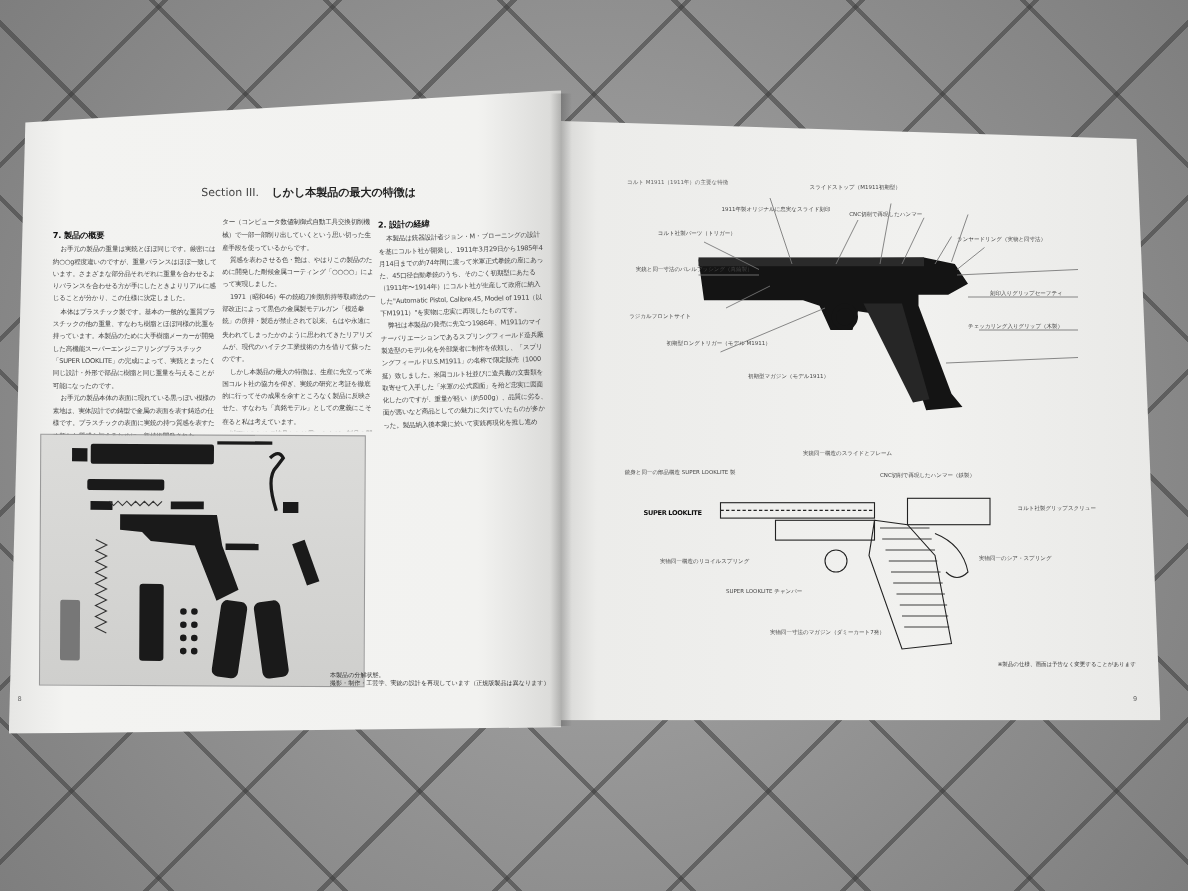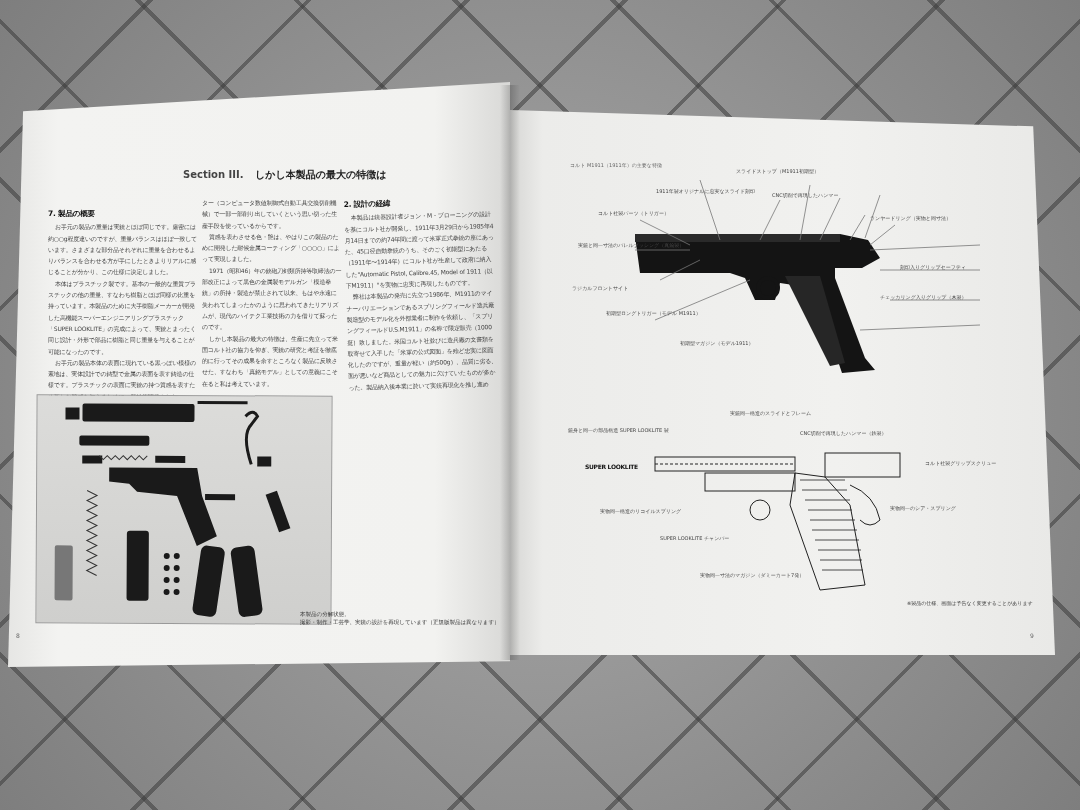--- a/index.html
+++ b/index.html
@@ -14,21 +14,21 @@
   .page.left{left:8px;top:82px;width:502px;height:585px;
     clip-path:polygon(3% 5%, 100% 0%, 100% 99%, 0% 100%);
     background:linear-gradient(90deg,#e6e6e4 0%,#f3f3f1 10%,#f2f2f0 85%,#d8d8d6 100%);}
   .page.right{left:510px;top:110px;width:545px;height:545px;
     clip-path:polygon(0% 0%, 96% 3%, 100% 100%, 0% 100%);
     background:linear-gradient(90deg,#d6d6d4 0%,#ececea 6%,#f1f1ef 60%,#e9e9e7 100%);}
   .spine{position:absolute;left:500px;top:85px;width:20px;height:575px;
     background:linear-gradient(90deg,rgba(0,0,0,0) 0%,rgba(0,0,0,0.18) 50%,rgba(0,0,0,0) 100%);}
   .abs{position:absolute;}
   .sec-title{left:183px;top:168px;font-size:10px;color:#222;font-weight:bold;white-space:nowrap;}
-  .sec-title .sl{color:#444;font-weight:bold;margin-right:8px;}
+  .sec-title .sl{color:#444;font-weight:normal;margin-right:8px;}
   .col{font-size:6px;line-height:11.3px;color:#444;letter-spacing:-0.2px;}
   .col h4{margin:0 0 2px 0;font-size:7.5px;color:#111;font-weight:bold;}
   .col p{margin:0;text-indent:7px;}
   .col1{left:48px;top:208px;width:150px;}
   .col2{left:202px;top:197px;width:140px;}
   .col3{left:346px;top:197px;width:150px;transform:rotate(-1.5deg);}
   .photo{left:36px;top:395px;width:294px;height:227px;background:linear-gradient(180deg,#dcdcda,#cfcfcd);
     border:1px solid #999;overflow:hidden;transform:rotate(0.3deg);}
   .caption{left:300px;top:610px;font-size:5.5px;line-height:8px;color:#333;width:200px;}
   .pgnum{font-size:6px;color:#666;}

